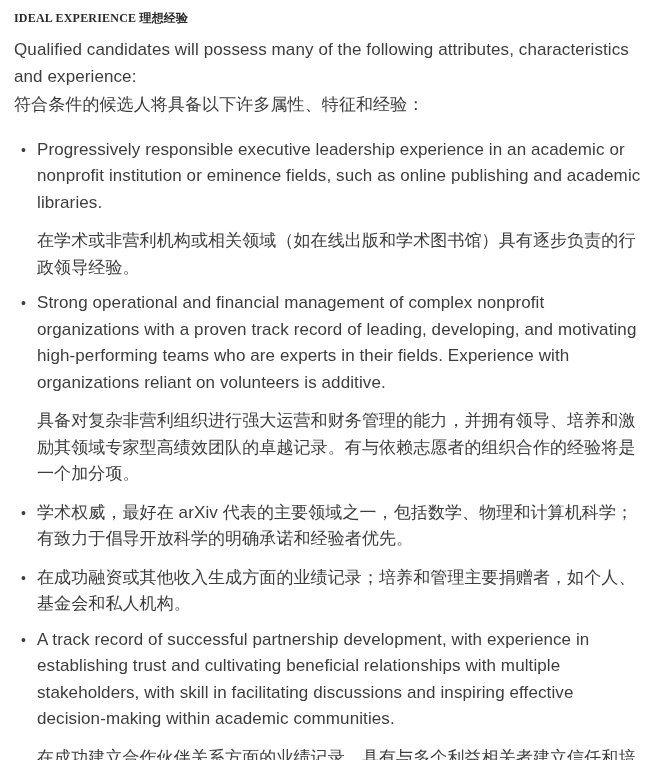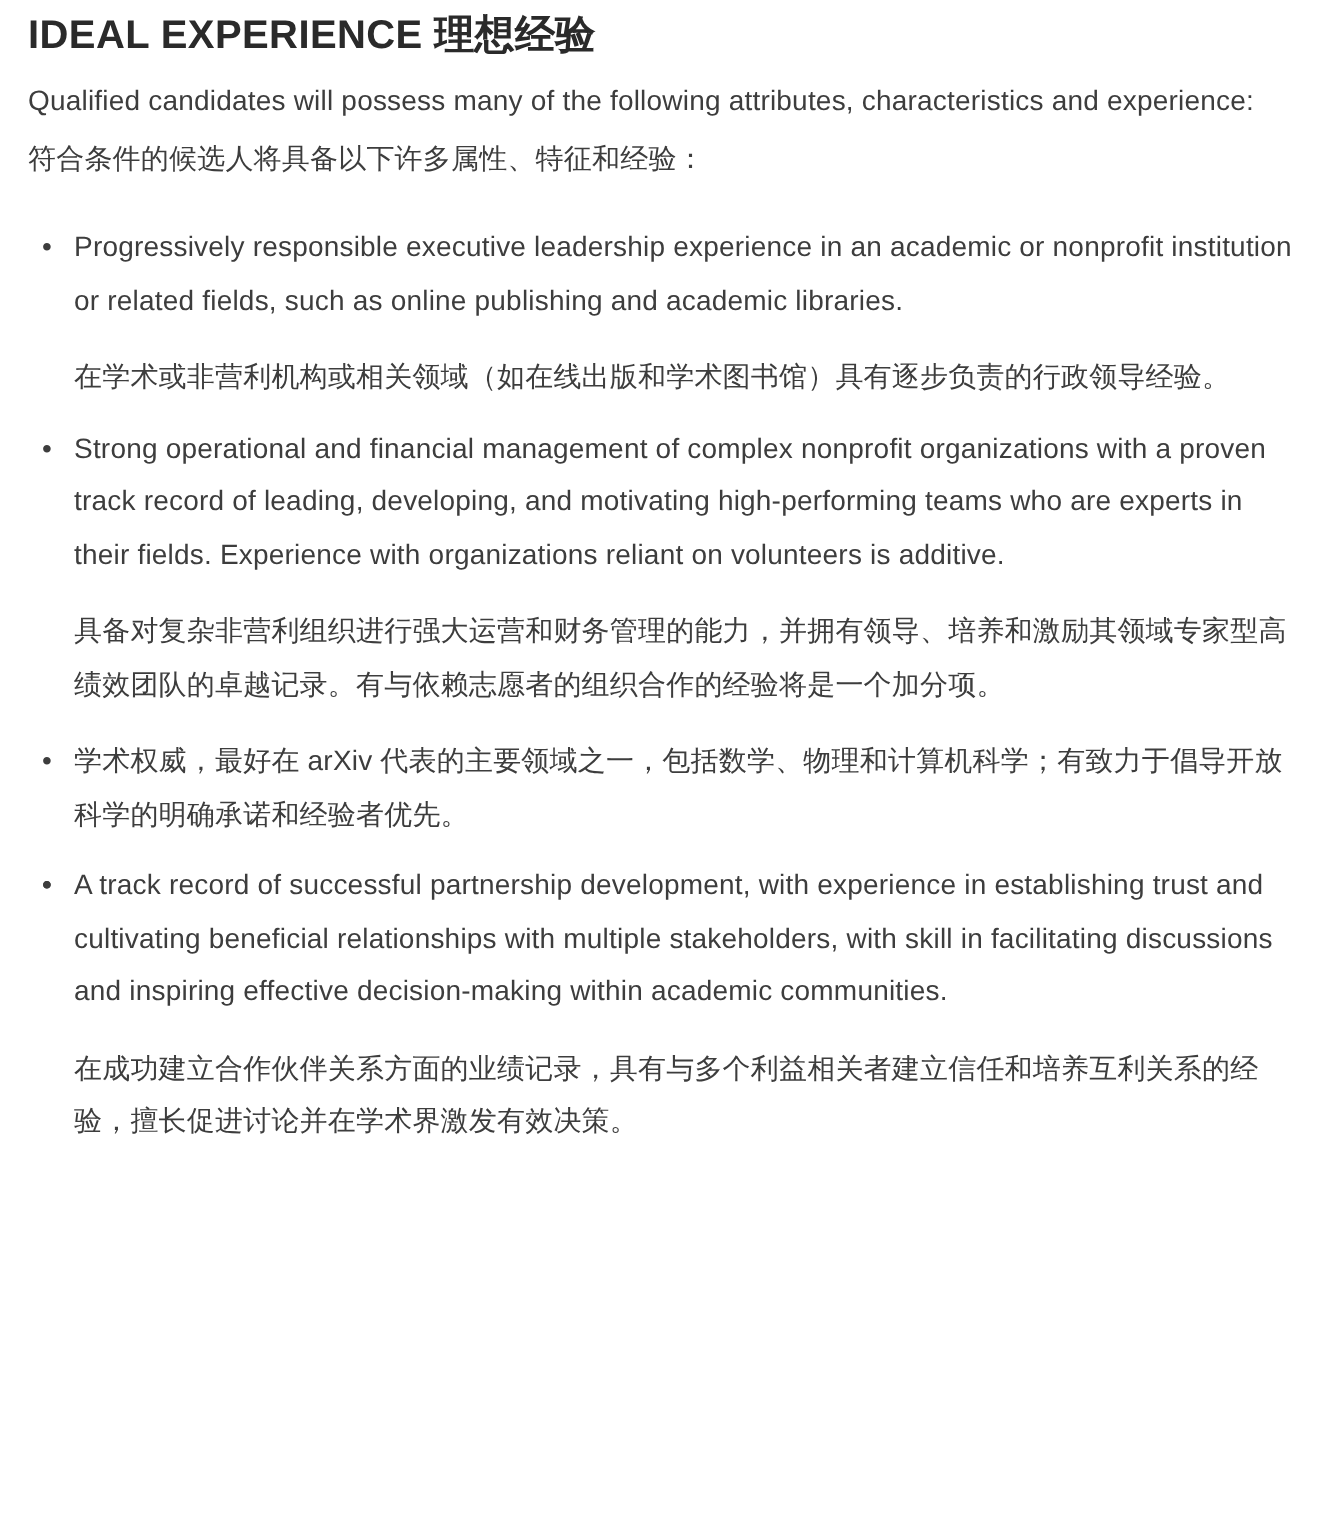--- a/index.html
+++ b/index.html
@@ -11,30 +11,31 @@
     height: 760px;
     background: #ffffff;
     overflow: hidden;
     font-family: "Liberation Sans", "DejaVu Sans", sans-serif;
     color: #3d3d3d;
   }
   .doc {
     padding: 5px 12px 0 14px;
   }
   .heading {
-    font-size: 20px;
+    font-size: 12px;
     font-weight: bold;
     color: #2a2a2a;
     line-height: 26px;
     margin: 0 0 6px 0;
     letter-spacing: 0.2px;
+    font-family: Liberation Serif, serif;
   }
   p {
     margin: 0;
-    font-size: 14px;
+    font-size: 17px;
     line-height: 26.5px;
     letter-spacing: 0.1px;
   }
   .intro-zh {
     margin-top: 2px;
   }
   ul.attr-list {
     list-style: none;
     margin: 18px 0 0 0;
     padding: 0;
@@ -64,37 +65,38 @@
   <h1 class="heading">IDEAL EXPERIENCE 理想经验</h1>
 
   <p class="intro-en">Qualified candidates will possess many of the following attributes, characteristics and experience:</p>
 
   <p class="intro-zh">符合条件的候选人将具备以下许多属性、特征和经验：</p>
 
   <ul class="attr-list">
 
     <li>
       <span class="bullet-dot">•</span>
-      <p class="en">Progressively responsible executive leadership experience in an academic or nonprofit institution or related fields, such as online publishing and academic libraries.</p>
+      <p class="en">Progressively responsible executive leadership experience in an academic or nonprofit institution or eminence fields, such as online publishing and academic libraries.</p>
       <p class="zh">在学术或非营利机构或相关领域（如在线出版和学术图书馆）具有逐步负责的行政领导经验。</p>
     </li>
 
     <li>
       <span class="bullet-dot">•</span>
       <p class="en">Strong operational and financial management of complex nonprofit organizations with a proven track record of leading, developing, and motivating high-performing teams who are experts in their fields. Experience with organizations reliant on volunteers is additive.</p>
       <p class="zh">具备对复杂非营利组织进行强大运营和财务管理的能力，并拥有领导、培养和激励其领域专家型高绩效团队的卓越记录。有与依赖志愿者的组织合作的经验将是一个加分项。</p>
     </li>
 
     <li>
       <span class="bullet-dot">•</span>
       <p class="zh">学术权威，最好在 arXiv 代表的主要领域之一，包括数学、物理和计算机科学；有致力于倡导开放科学的明确承诺和经验者优先。</p>
     </li>
 
     <li>
       <span class="bullet-dot">•</span>
+      <p class="zh">在成功融资或其他收入生成方面的业绩记录；培养和管理主要捐赠者，如个人、基金会和私人机构。</p>
     </li>
 
     <li>
       <span class="bullet-dot">•</span>
       <p class="en">A track record of successful partnership development, with experience in establishing trust and cultivating beneficial relationships with multiple stakeholders, with skill in facilitating discussions and inspiring effective decision-making within academic communities.</p>
       <p class="zh">在成功建立合作伙伴关系方面的业绩记录，具有与多个利益相关者建立信任和培养互利关系的经验，擅长促进讨论并在学术界激发有效决策。</p>
     </li>
 
   </ul>
 

